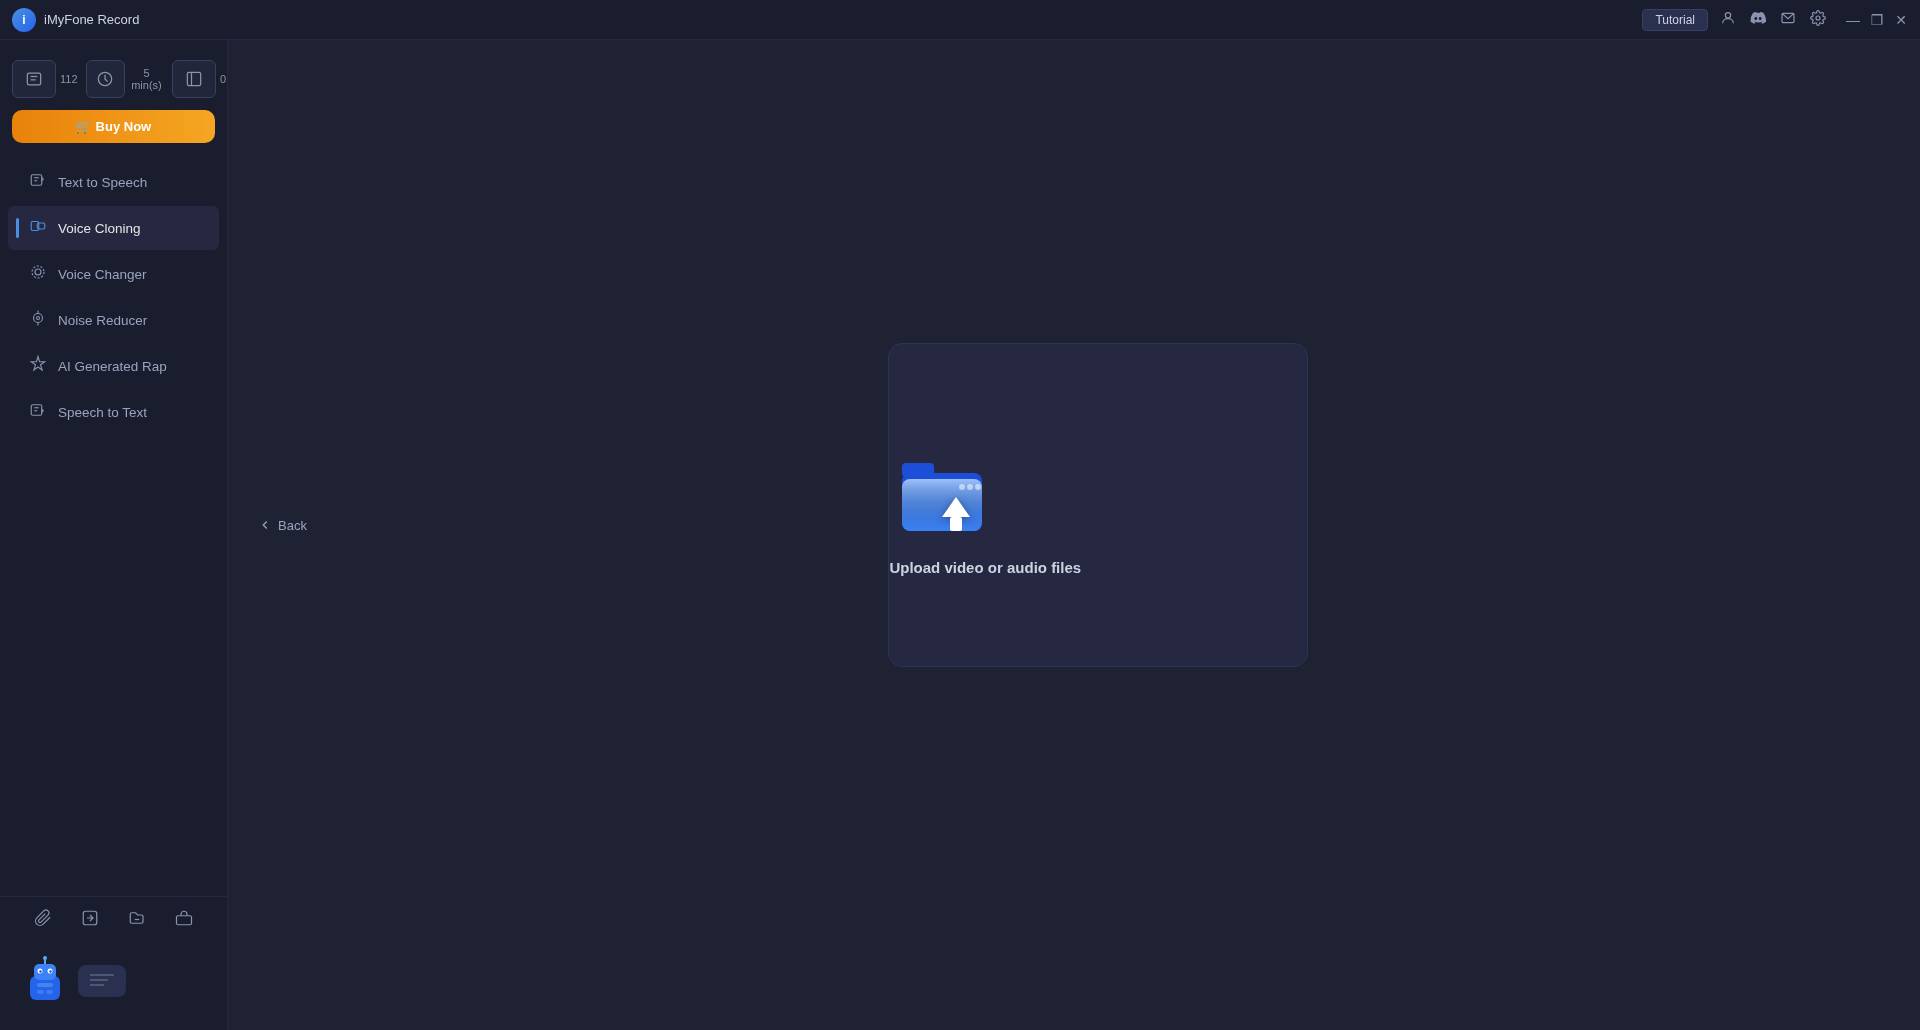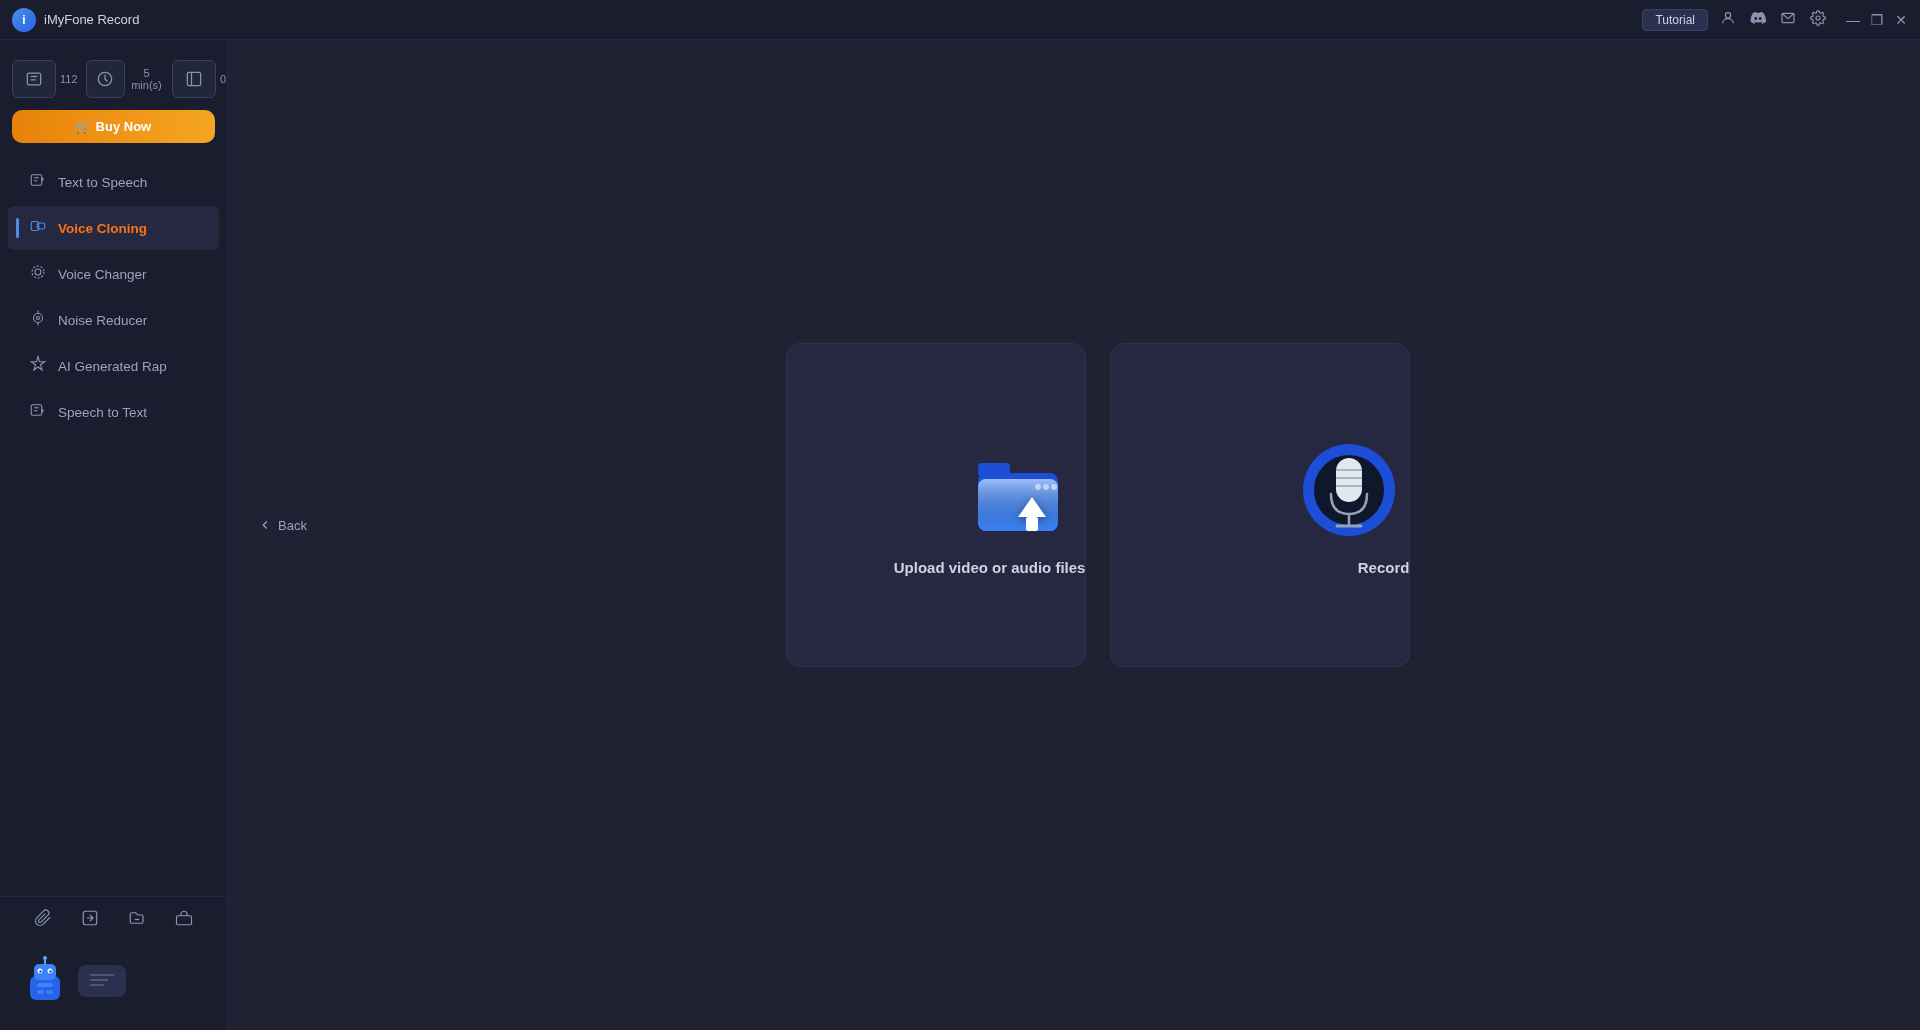--- a/index.html
+++ b/index.html
@@ -244,28 +244,28 @@
       display: flex;
       gap: 24px;
       justify-content: center;
       align-items: center;
       flex: 1;
       padding-bottom: 60px;
     }
 
     
     .card {
-      width: 300px;
+      width: 420px;
       height: 324px;
       background: #252840;
       border-radius: 14px;
       border: 1px solid #2e3354;
       display: flex;
       flex-direction: column;
-      align-items: flex-end;
+      align-items: flex-start;
       justify-content: center;
       cursor: pointer;
       transition: border-color 0.2s, background 0.2s;
       gap: 4px;
     }
 
     .card-icon {
       width: 120px;
       height: 120px;
       display: flex;
@@ -381,21 +381,21 @@
       <span>Text to Speech</span>
     </div>
 
     <div class="nav-item active">
       <span class="nav-icon">
         <svg viewBox="0 0 24 24" stroke="#4a90e2">
             <rect x="3" y="6" width="10" height="12" rx="2"></rect>
             <rect x="11" y="8" width="10" height="8" rx="2"></rect>
           </svg>
       </span>
-      <span style="color:#f97316;font-weight:700;">Voice Cloning</span>
+      <span style="color:#e5e5e5;font-weight:400;">Voice Cloning</span>
     </div>
 
     <div class="nav-item">
       <span class="nav-icon">
         <svg viewBox="0 0 24 24">
             <circle cx="12" cy="12" r="4"></circle>
             <circle cx="12" cy="12" r="8" stroke-dasharray="3 2"></circle>
           </svg>
       </span>
       <span>Voice Changer</span>
@@ -526,40 +526,16 @@
               <linearGradient id="folderGrad" x1="0" y1="0" x2="0" y2="1">
                 <stop offset="0" stop-color="white"></stop>
                 <stop offset="1" stop-color="transparent"></stop>
               </linearGradient>
             </defs>
           </svg>
         </div>
         <span class="card-label">Upload video or audio files</span>
       </div>
 
-      <div class="card">
-        <div class="card-icon">
-
-          <svg width="100" height="110" viewBox="0 0 100 110">
-
-            <circle cx="50" cy="50" r="46" fill="#1d4ed8"></circle>
-
-            <circle cx="50" cy="50" r="36" fill="#0f172a" stroke="#1d4ed8" stroke-width="2"></circle>
-
-            <rect x="37" y="18" width="26" height="44" rx="13" fill="#e2e8f0"></rect>
-
-            <line x1="37" y1="30" x2="63" y2="30" stroke="#94a3b8" stroke-width="1.5"></line>
-            <line x1="37" y1="38" x2="63" y2="38" stroke="#94a3b8" stroke-width="1.5"></line>
-            <line x1="37" y1="46" x2="63" y2="46" stroke="#94a3b8" stroke-width="1.5"></line>
-
-            <path d="M32 54 Q32 74 50 74 Q68 74 68 54" fill="none" stroke="#94a3b8" stroke-width="2.5" stroke-linecap="round"></path>
-
-            <line x1="50" y1="74" x2="50" y2="86" stroke="#94a3b8" stroke-width="2.5"></line>
-
-            <line x1="38" y1="86" x2="62" y2="86" stroke="#94a3b8" stroke-width="3" stroke-linecap="round"></line>
-          </svg>
-        </div>
-        <span class="card-label">Record</span>
-      </div>
 
     </div>
   </div>
 </div>
 
 </body></html>

